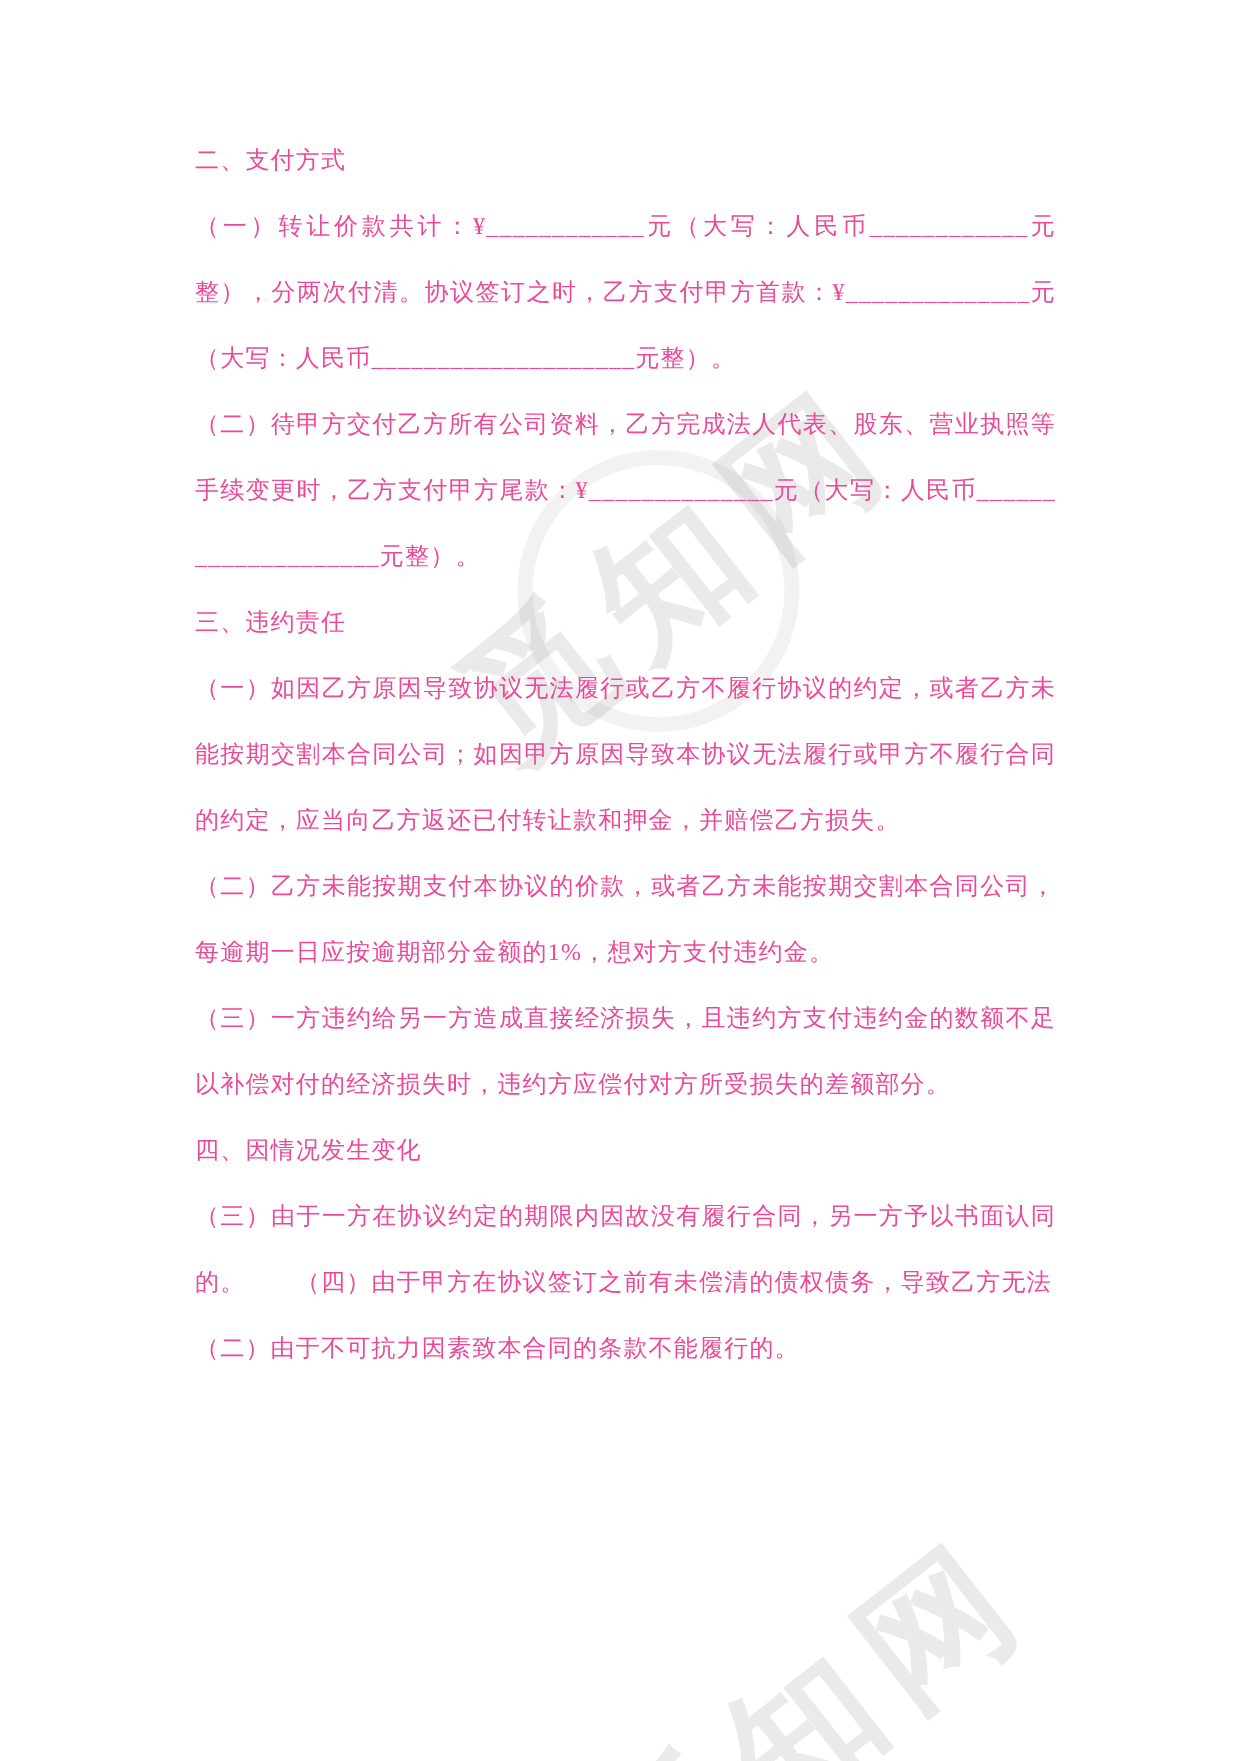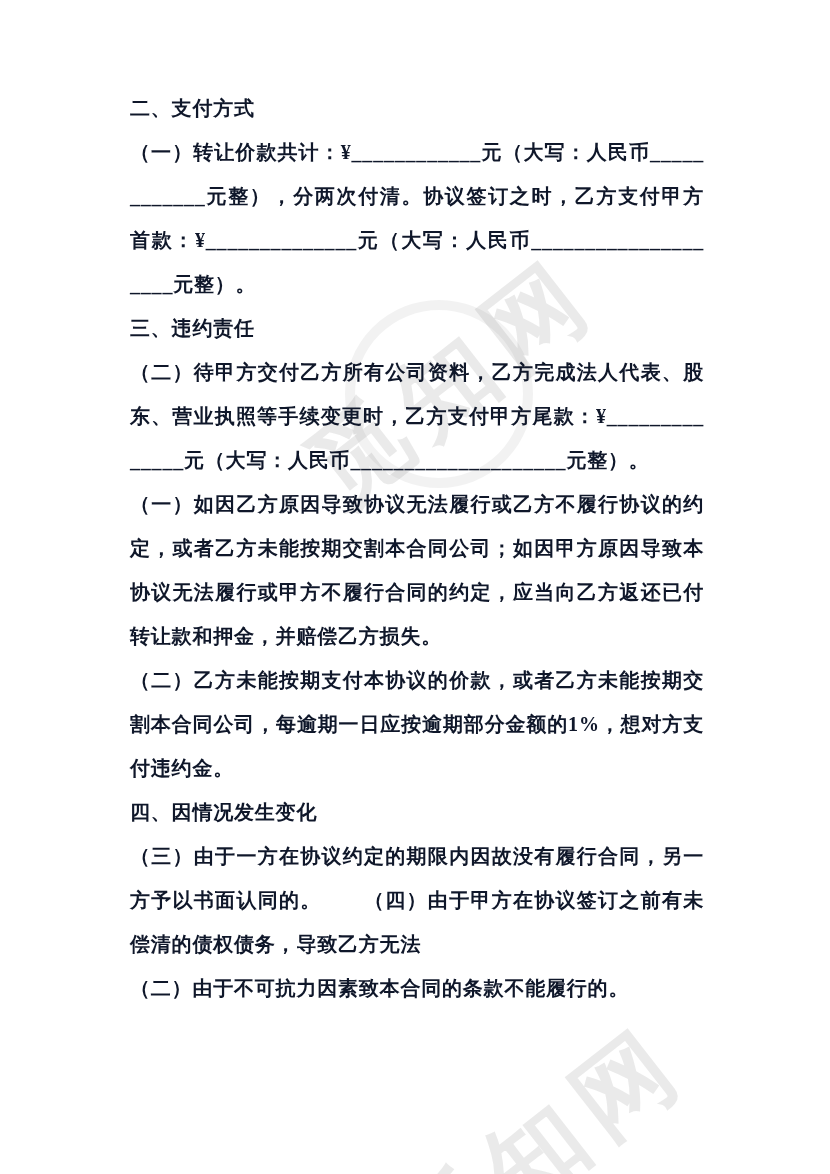--- a/index.html
+++ b/index.html
@@ -15,27 +15,26 @@
     background: #ffffff;
     overflow: hidden;
     font-family: "Liberation Serif", "DejaVu Serif", serif;
   }
   .doc {
     position: absolute;
     left: 130px;
     top: 86px;
     width: 574px;
     z-index: 2;
-    color: #0f172a;
-    font-size: 20px;
+    color: #ec4899;
+    font-size: 16px;
     line-height: 44px;
     letter-spacing: 0.8px;
     text-align: justify;
     word-break: break-all;
-    font-weight: bold;
   }
   .doc p {
     margin: 0;
     padding: 0;
   }
   
   .watermark {
     position: absolute;
     z-index: 1;
     font-size: 96px;
@@ -67,22 +66,23 @@
 
 <div class="page">
 
   <div class="watermark-ring"></div>
   <div class="watermark watermark-center">觅知网</div>
   <div class="watermark watermark-bottom">觅知网</div>
 
   <div class="doc">
     <p>二、支付方式</p>
     <p>（一）转让价款共计：¥____________元（大写：人民币____________元整），分两次付清。协议签订之时，乙方支付甲方首款：¥______________元（大写：人民币____________________元整）。</p>
+    <p>（二）待甲方交付乙方所有公司资料，乙方完成法人代表、股东、营业执照等手续变更时，乙方支付甲方尾款：¥______________元（大写：人民币____________________元整）。</p>
     <p>三、违约责任</p>
-    <p>（二）待甲方交付乙方所有公司资料，乙方完成法人代表、股东、营业执照等手续变更时，乙方支付甲方尾款：¥______________元（大写：人民币____________________元整）。</p>
     <p>（一）如因乙方原因导致协议无法履行或乙方不履行协议的约定，或者乙方未能按期交割本合同公司；如因甲方原因导致本协议无法履行或甲方不履行合同的约定，应当向乙方返还已付转让款和押金，并赔偿乙方损失。</p>
     <p>（二）乙方未能按期支付本协议的价款，或者乙方未能按期交割本合同公司，每逾期一日应按逾期部分金额的1%，想对方支付违约金。</p>
+    <p>（三）一方违约给另一方造成直接经济损失，且违约方支付违约金的数额不足以补偿对付的经济损失时，违约方应偿付对方所受损失的差额部分。</p>
     <p>四、因情况发生变化</p>
     <p>（三）由于一方在协议约定的期限内因故没有履行合同，另一方予以书面认同的。　　（四）由于甲方在协议签订之前有未偿清的债权债务，导致乙方无法</p>
     <p>（二）由于不可抗力因素致本合同的条款不能履行的。</p>
   </div>
 
 </div>
 
 </body></html>

